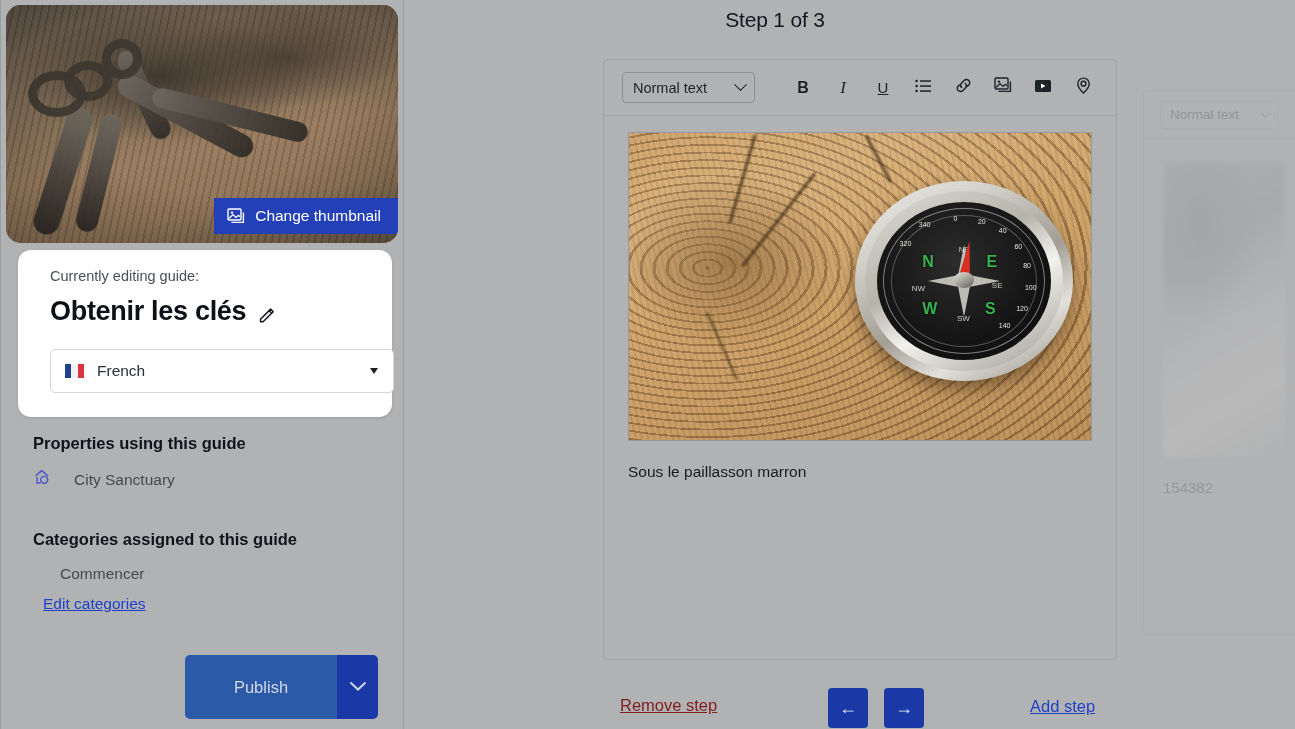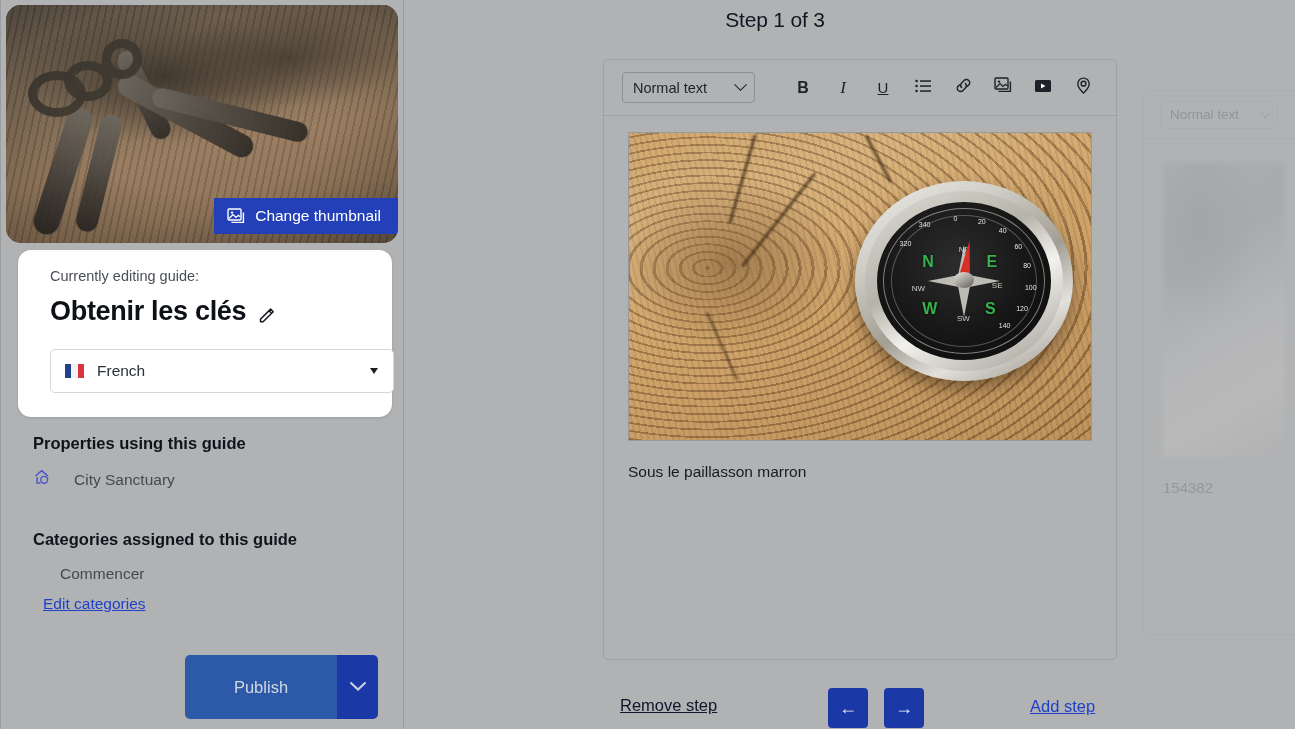--- a/index.html
+++ b/index.html
@@ -360,21 +360,21 @@
     margin-top: 22px;
     font-size: 15.5px;
     color: #171c24;
   }
 
   
   .remove-step {
     position: absolute;
     left: 620px; top: 696px;
     font-size: 16.5px;
-    color: #0f172a;
+    color: #7f1d1d;
     text-decoration: underline;
     cursor: pointer;
   }
   .add-step {
     position: absolute;
     left: 1030px; top: 697px;
     font-size: 16.5px;
     color: #2140c8;
     text-decoration: underline;
     cursor: pointer;

